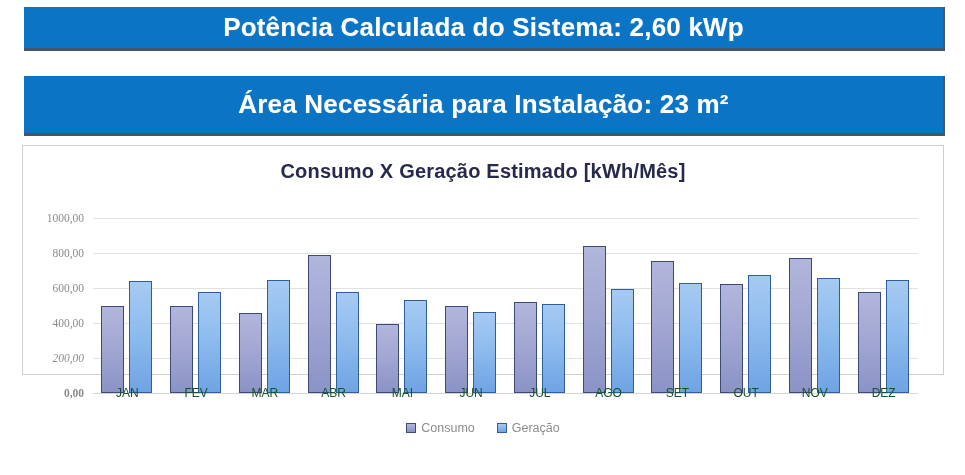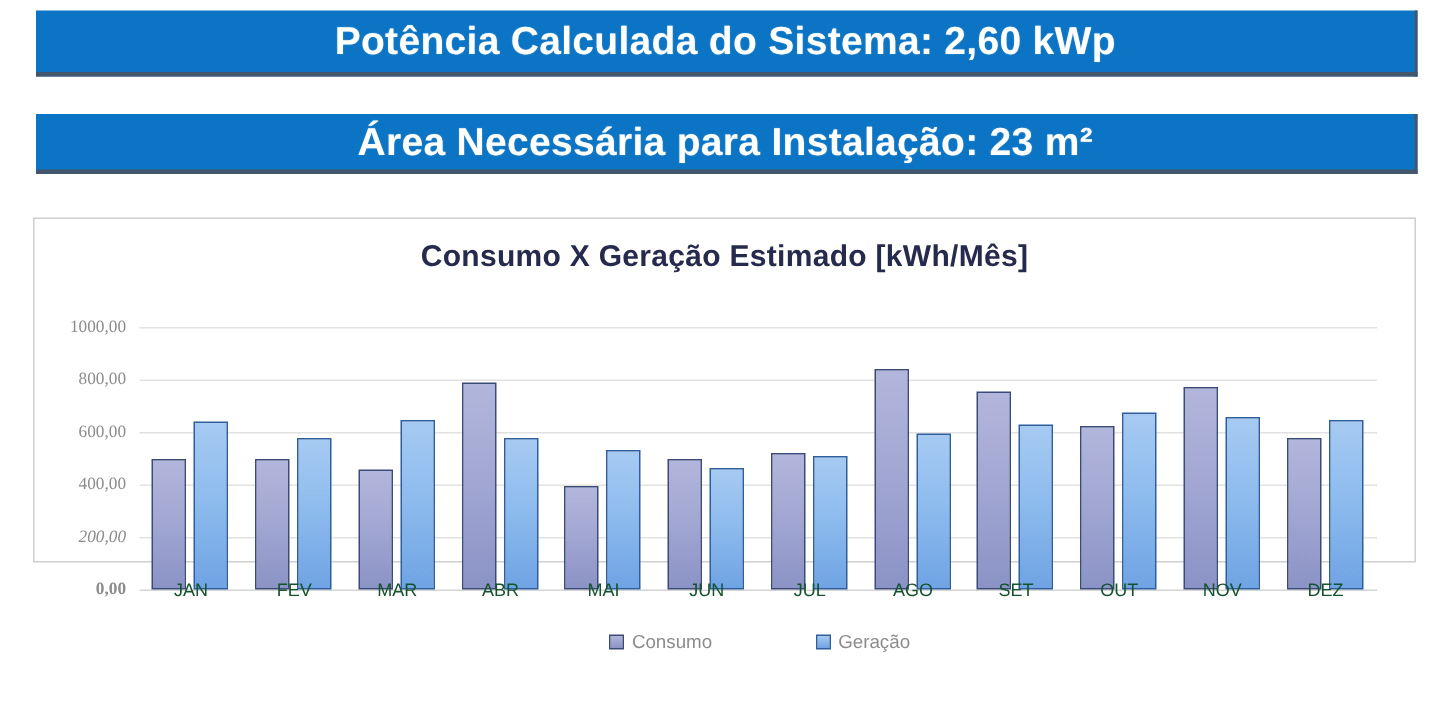--- a/index.html
+++ b/index.html
@@ -19,21 +19,21 @@
     border-right:2px solid #44566b;
     box-sizing:border-box;
     display:flex;align-items:center;justify-content:center;
     color:#ffffff;
     font-weight:bold;
     font-size:26px;
     letter-spacing:0.2px;
     text-shadow:0 0 1px rgba(255,255,255,.35);
   }
   #banner-power{top:7px;height:44px;}
-  #banner-area{top:76px;height:40px;justify-content:center;}
+  #banner-area{top:76px;height:60px;justify-content:center;}
 
   
   .chart-card{
     position:absolute;left:22px;top:145px;width:922px;height:230px;
     background:#ffffff;
     border:1px solid #cfcfcf;
     box-sizing:border-box;
   }
   .chart-title{
     position:absolute;left:0;right:0;top:14px;
@@ -88,21 +88,21 @@
   }
   .xlabel{
     flex:1 1 0;text-align:center;
     font-size:12px;color:#14532d;
     font-family:"Liberation Sans", sans-serif;
   }
   .legend{
     position:absolute;left:0;right:0;top:275px;
     display:flex;align-items:center;justify-content:center;gap:22px;
   }
-  .legend-item{display:flex;align-items:center;gap:5px;margin-left:47px;}
+  .legend-item{display:flex;align-items:center;gap:5px;}
   .swatch{width:10px;height:10px;border:1px solid #2e4a74;box-sizing:border-box;}
   .swatch.consumo{background:linear-gradient(to bottom,#b2b6dc,#8b93c6);border-color:#3c4a78;}
   .swatch.geracao{background:linear-gradient(to bottom,#a6caf2,#6fa3e3);border-color:#2e5f9c;}
   .legend-label{font-size:12.5px;color:#8c8c8c;}
 </style>
 </head>
 <body>
 
 <div class="page">
 

